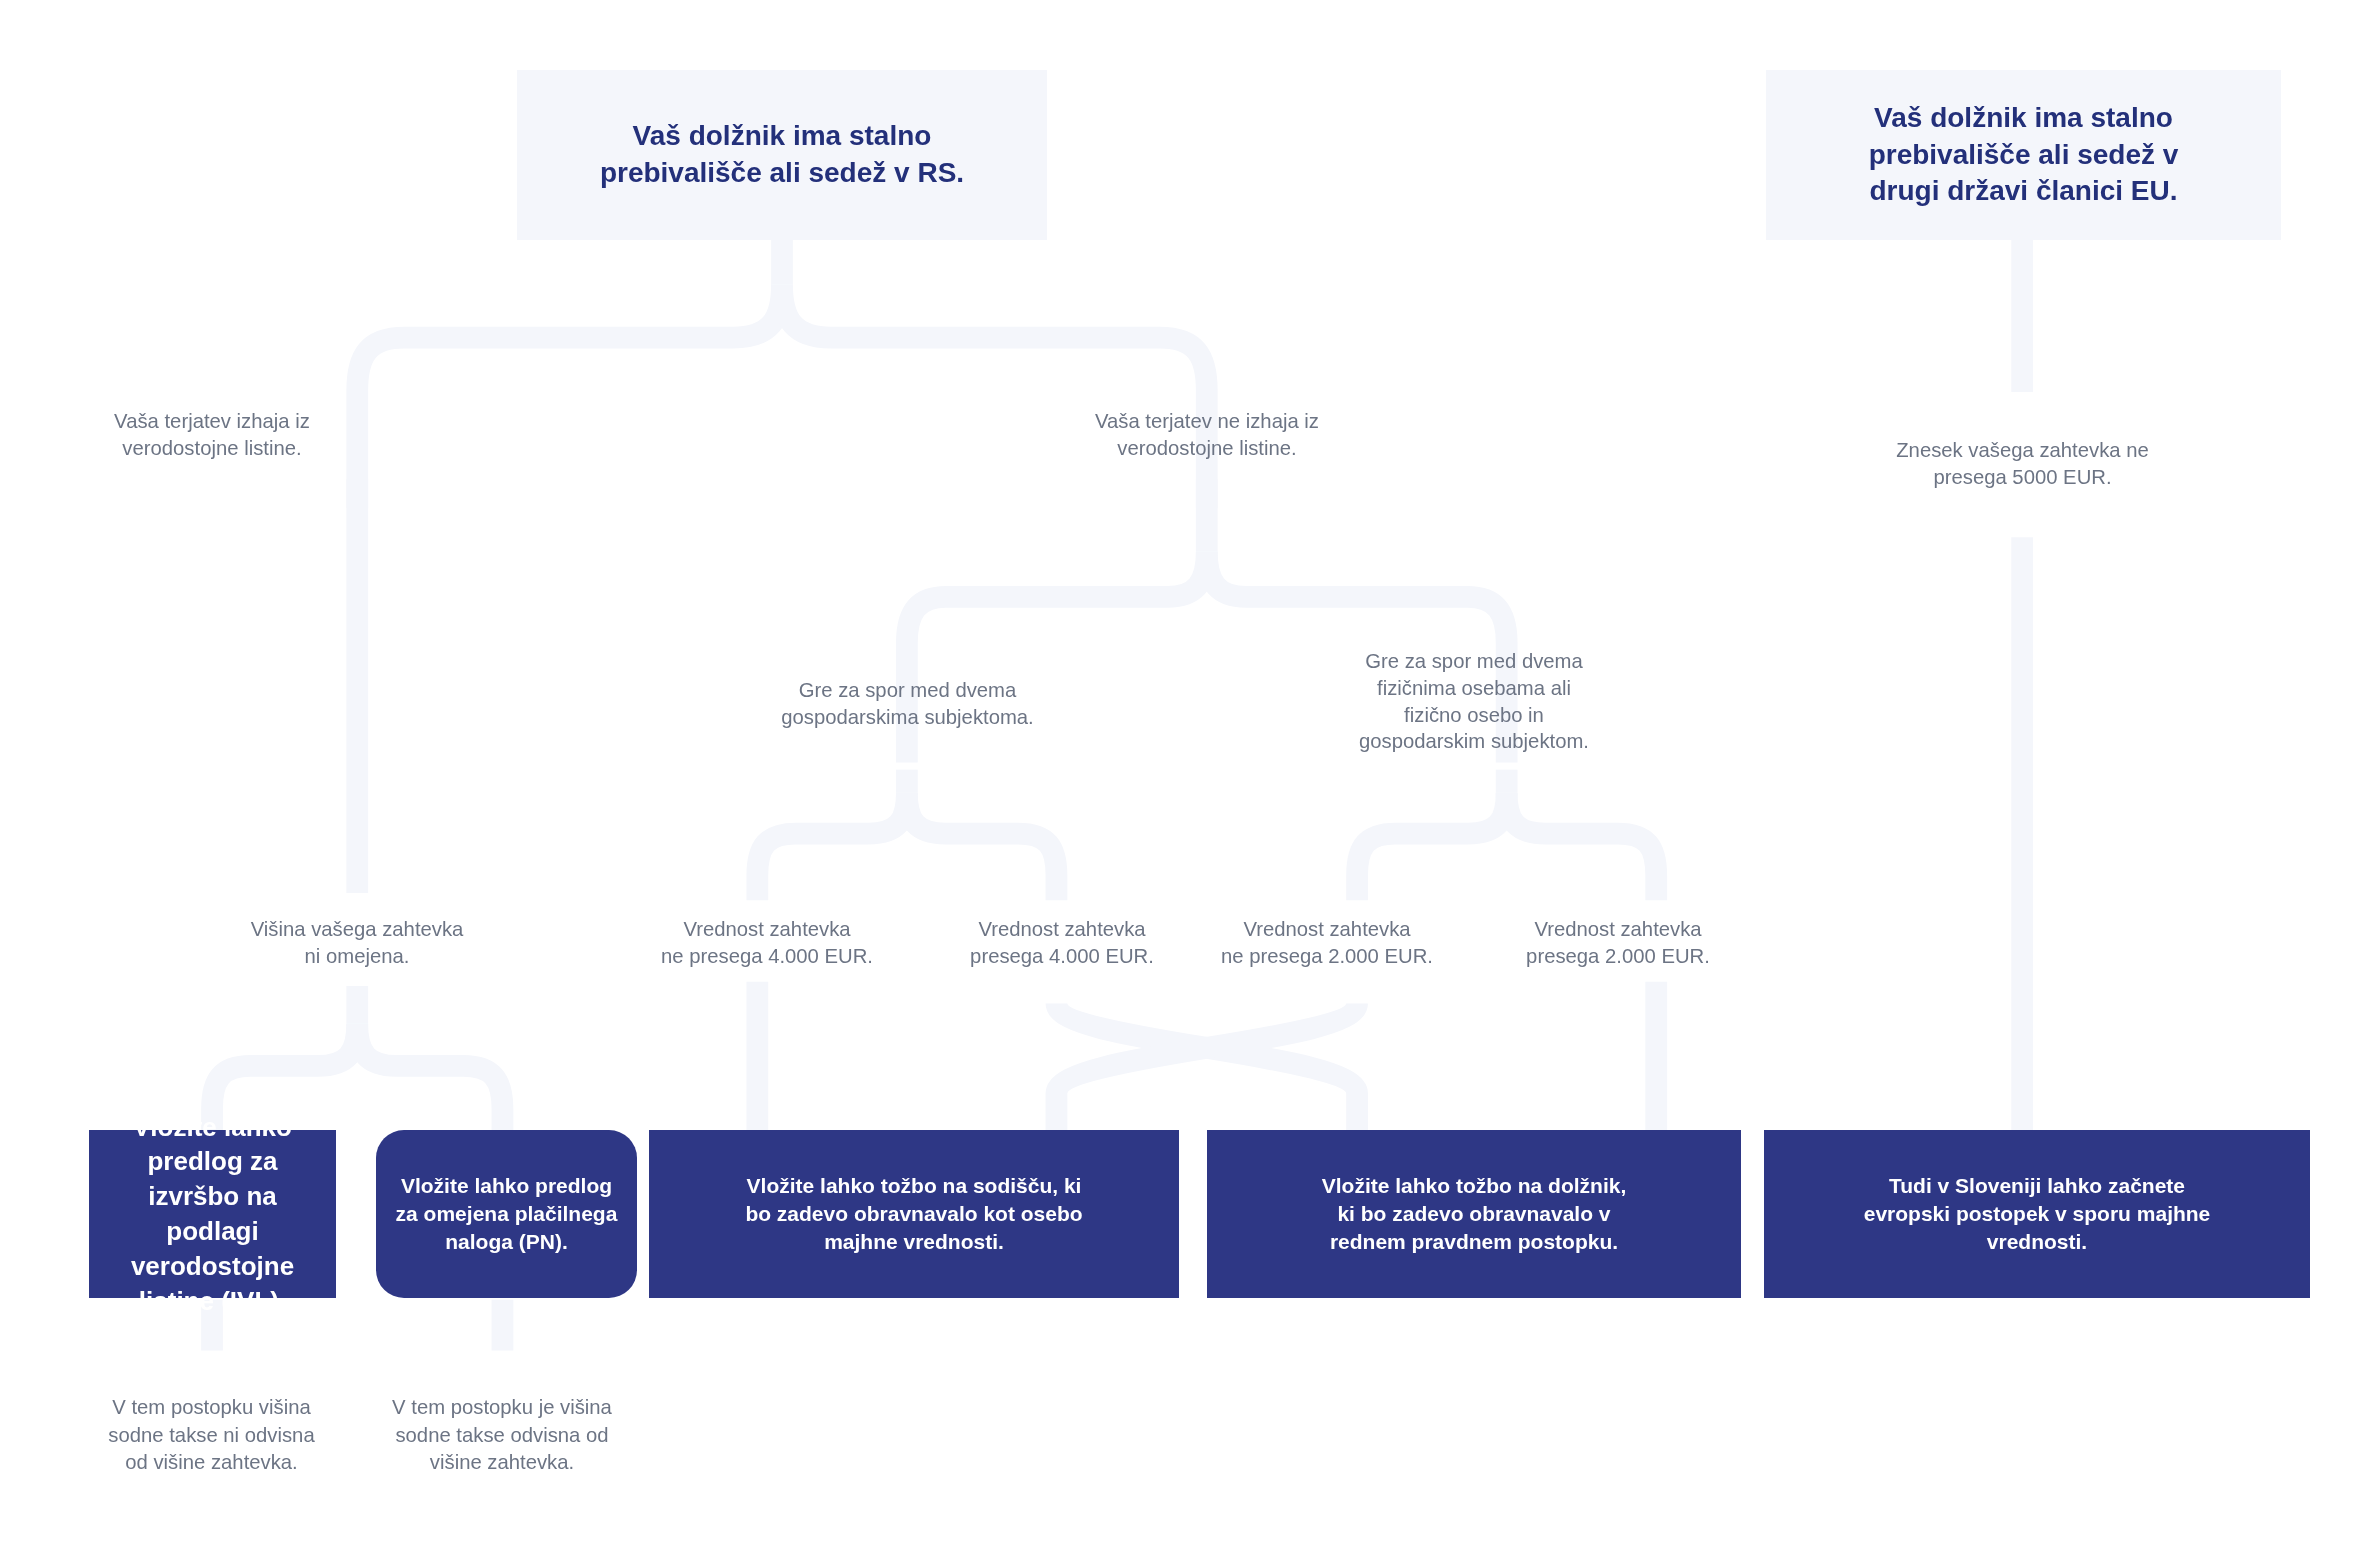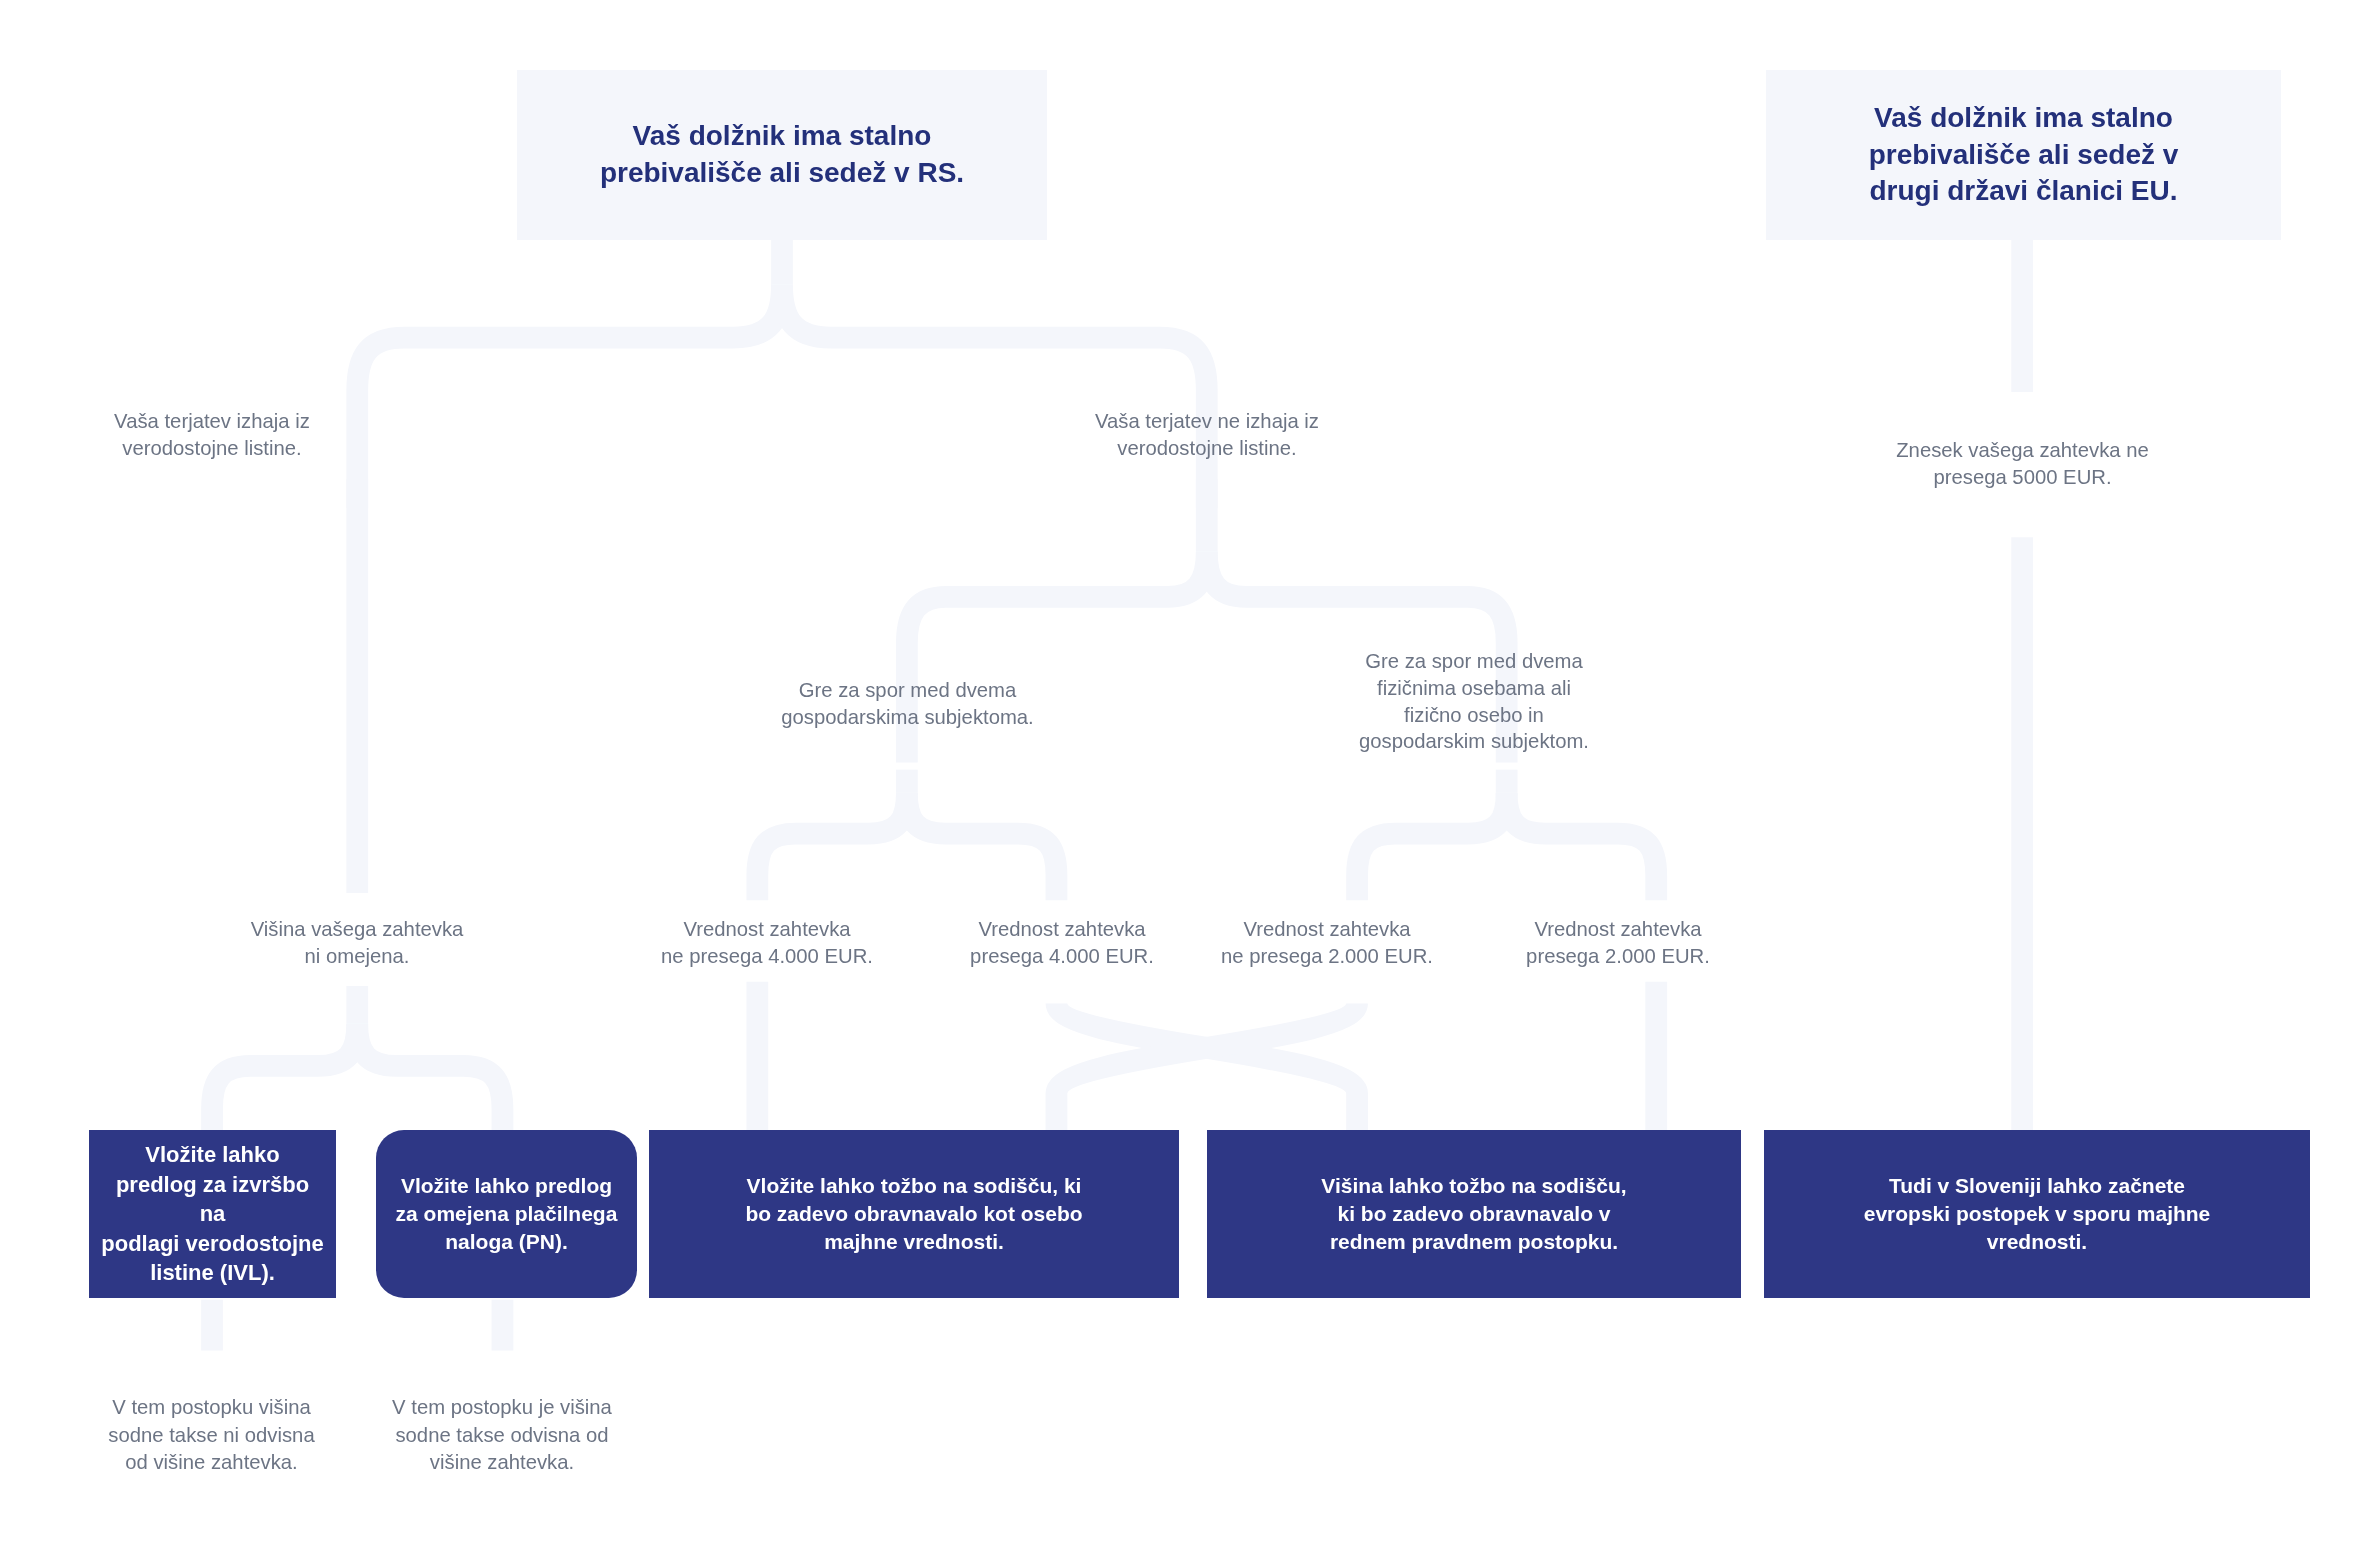--- a/index.html
+++ b/index.html
@@ -172,21 +172,21 @@
   <div class="edge-label" style="left:1327px; top:916px; width:276px; margin-left:-138px; font-size:20.3px;">
     <span class="t-line">Vrednost zahtevka</span>
     <span class="t-line">ne presega 2.000 EUR.</span>
   </div>
 
   <div class="edge-label" style="left:1618px; top:916px; width:276px; margin-left:-138px; font-size:20.3px;">
     <span class="t-line">Vrednost zahtevka</span>
     <span class="t-line">presega 2.000 EUR.</span>
   </div>
 
-  <div class="node node-result" style="left:89px; top:1130px; width:247px; height:168px; font-size:22px; padding:0 12px;">
+  <div class="node node-result" style="left:89px; top:1130px; width:247px; height:168px; font-size:26px; padding:0 12px;">
     <div>
       <span class="t-line">Vložite lahko</span>
       <span class="t-line">predlog za izvršbo na</span>
       <span class="t-line">podlagi verodostojne</span>
       <span class="t-line">listine (IVL).</span>
     </div>
   </div>
 
   <div class="node node-result" style="left:376px; top:1130px; width:261px; height:168px; font-size:21px; padding:0 16px;border-radius:28px;">
     <div>
@@ -199,21 +199,21 @@
   <div class="node node-result" style="left:649px; top:1130px; width:530px; height:168px; font-size:21px; padding:0 19px;">
     <div>
       <span class="t-line">Vložite lahko tožbo na sodišču, ki</span>
       <span class="t-line">bo zadevo obravnavalo kot osebo</span>
       <span class="t-line">majhne vrednosti.</span>
     </div>
   </div>
 
   <div class="node node-result" style="left:1207px; top:1130px; width:534px; height:168px; font-size:21px; padding:0 19px;">
     <div>
-      <span class="t-line">Višina lahko tožbo na sodišču,</span>
+      <span class="t-line">Vložite lahko tožbo na dolžnik,</span>
       <span class="t-line">ki bo zadevo obravnavalo v</span>
       <span class="t-line">rednem pravdnem postopku.</span>
     </div>
   </div>
 
   <div class="node node-result" style="left:1764px; top:1130px; width:546px; height:168px; font-size:21px; padding:0 19px;">
     <div>
       <span class="t-line">Tudi v Sloveniji lahko začnete</span>
       <span class="t-line">evropski postopek v sporu majhne</span>
       <span class="t-line">vrednosti.</span>

